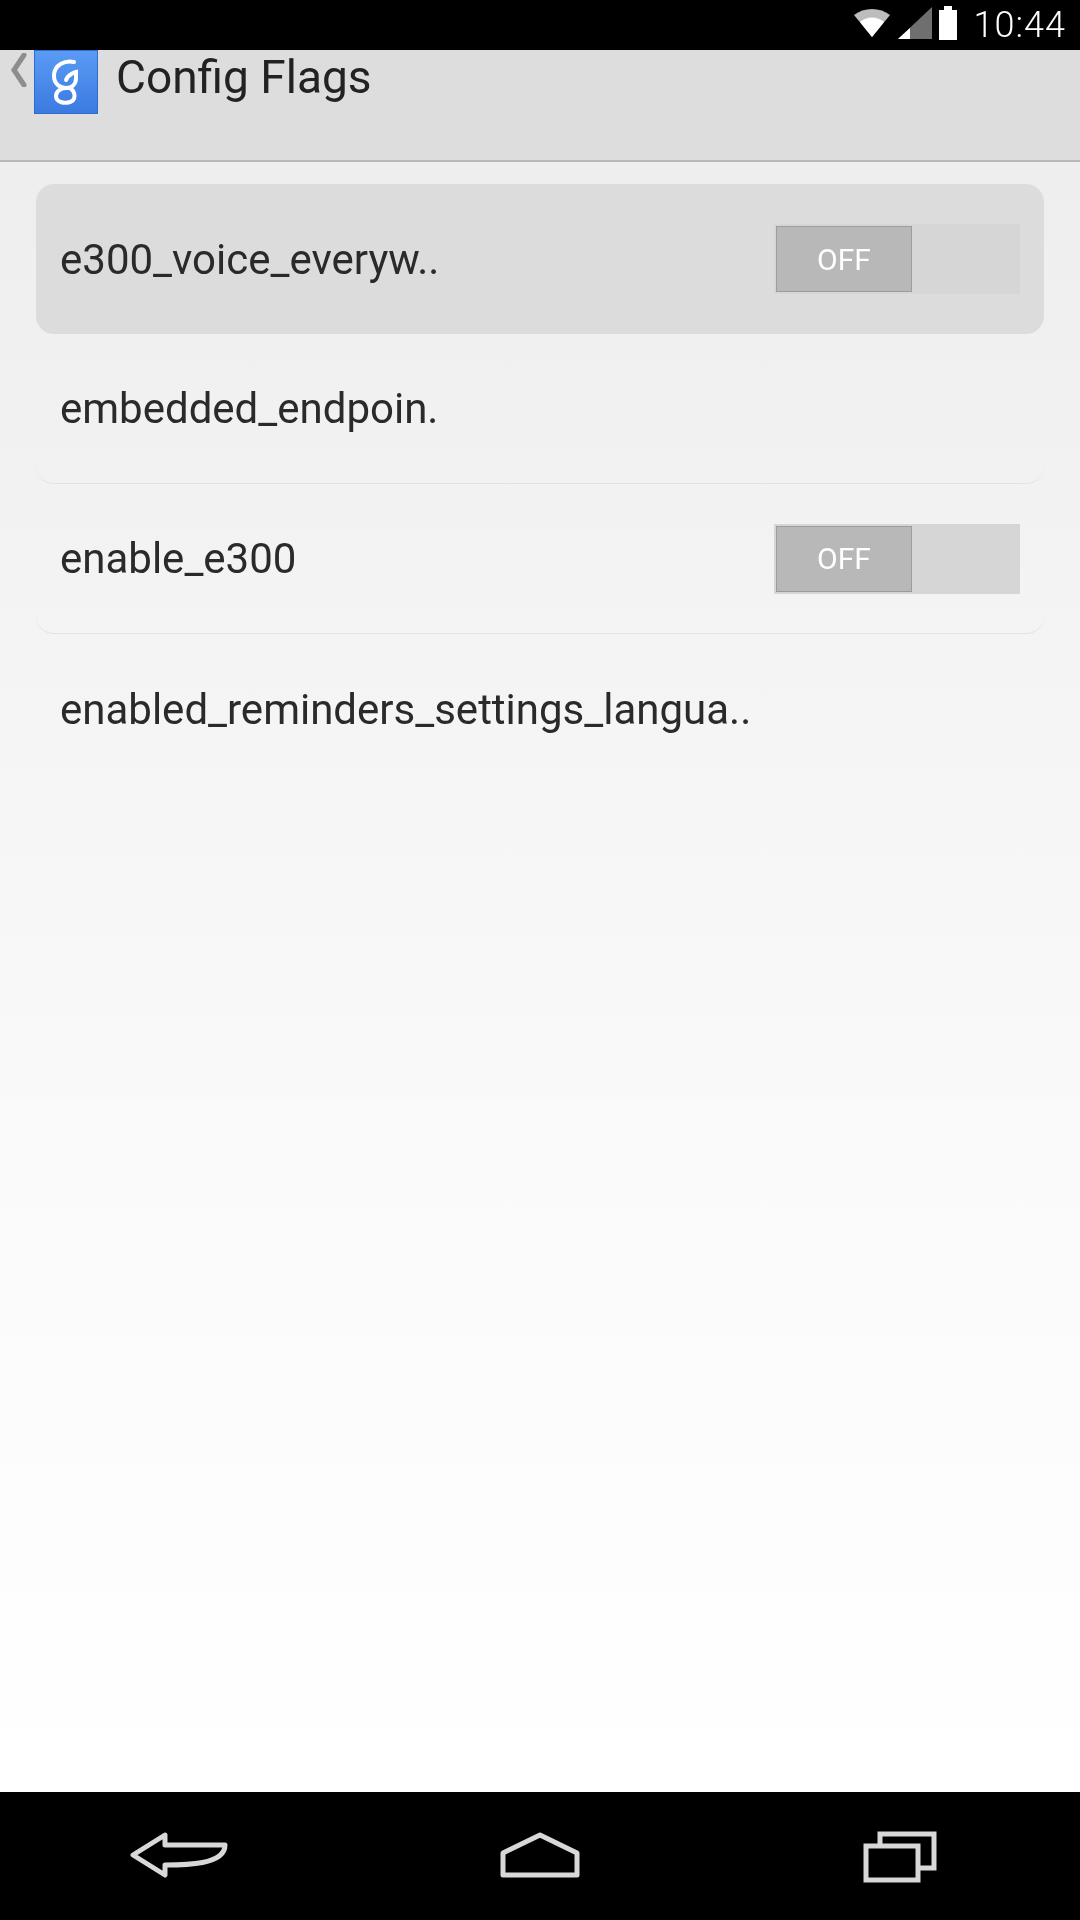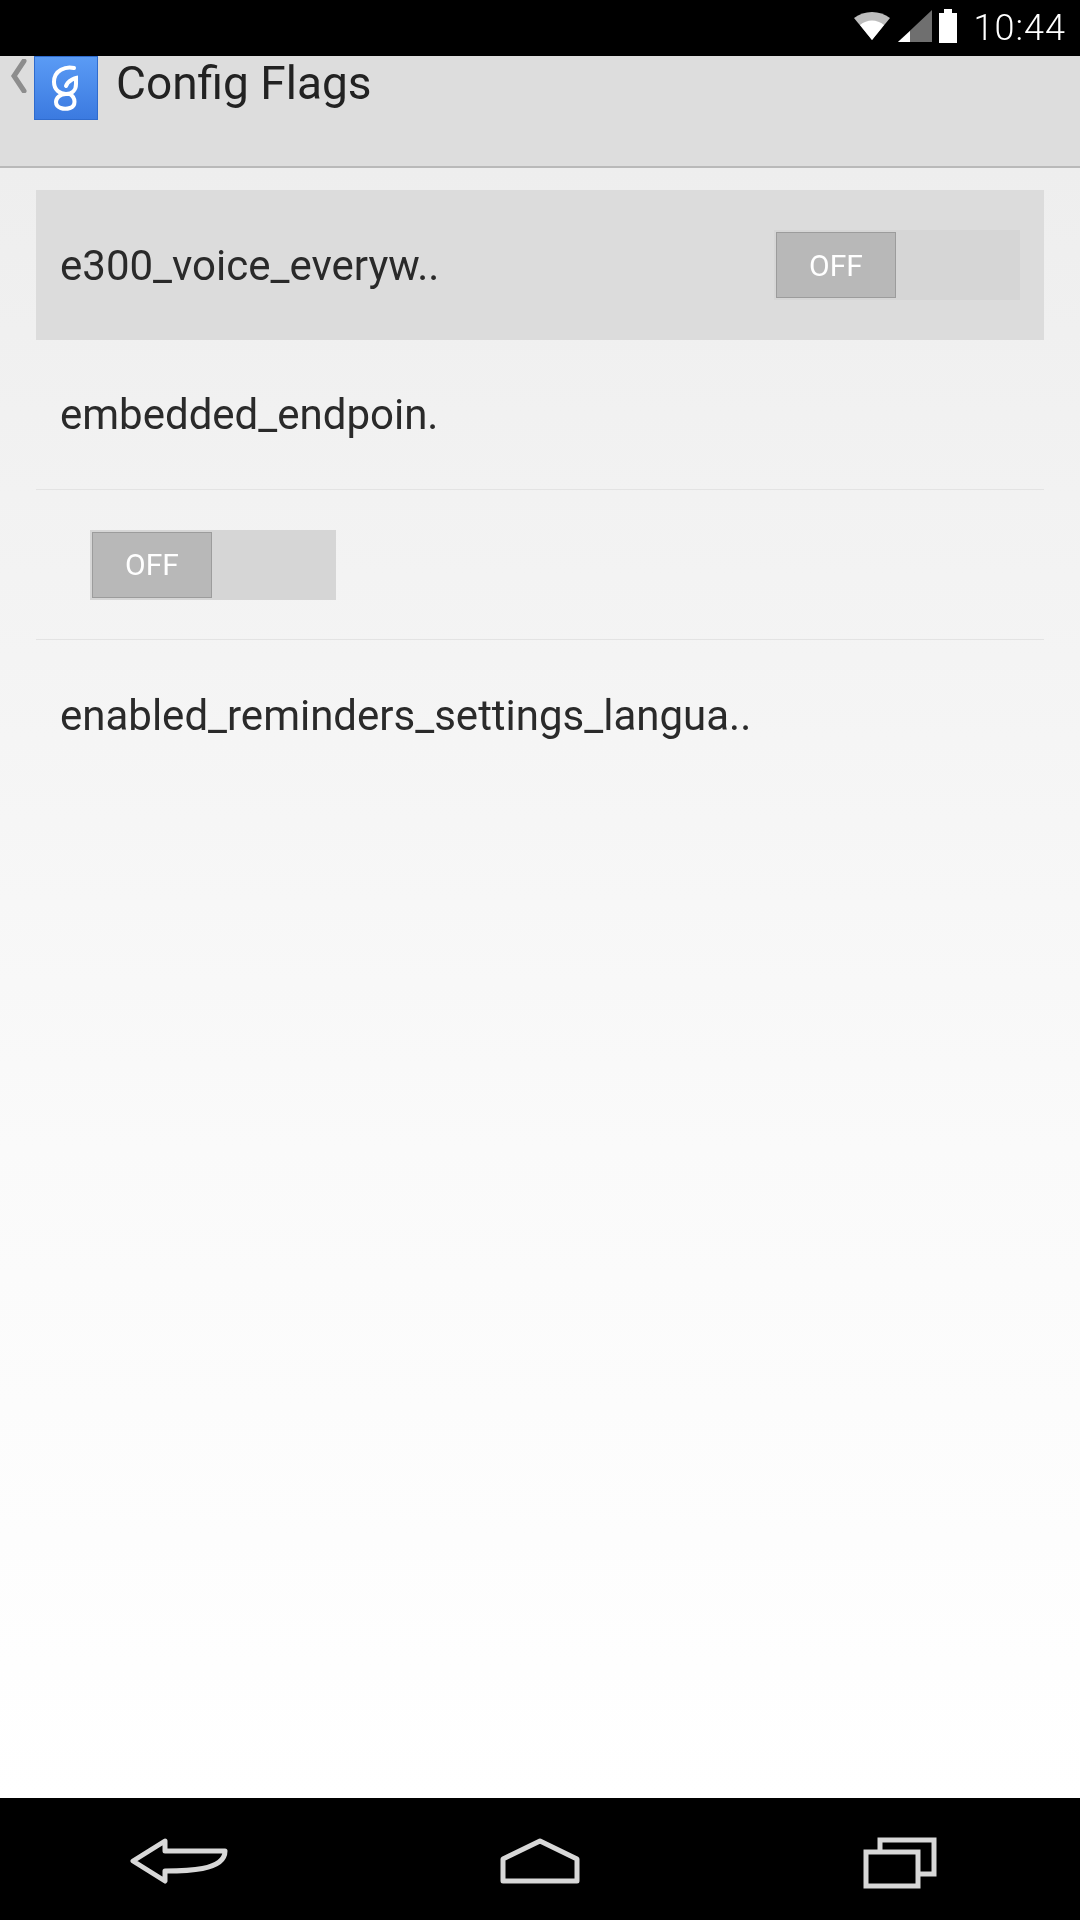--- a/index.html
+++ b/index.html
@@ -1,21 +1,21 @@
 <!DOCTYPE html>
 <html><head>
 <meta charset="utf-8">
 <style>
   * { margin: 0; padding: 0; box-sizing: border-box; }
   html, body { width: 1080px; height: 1920px; overflow: hidden; font-family: Roboto, "Helvetica Neue", Arial, sans-serif; }
   body { background: #000; }
 
   
   .status-bar {
-    height: 56px;
+    height: 50px;
     background: #000;
     display: flex;
     align-items: center;
     justify-content: flex-end;
     padding: 0 14px;
     color: #fff;
   }
   .status-icons {
     display: flex;
     align-items: center;
@@ -74,20 +74,21 @@
   .list {
     padding: 22px 36px 0 36px;
   }
   .row {
     display: flex;
     align-items: center;
     justify-content: space-between;
     border-bottom: 1px solid #e3e3e3;
     min-height: 150px;
     padding: 0 24px;
+    border-radius: 18px;
   }
   .row.selected {
     background: #dcdcdc;
     border-bottom: none;
   }
   .row:last-child { border-bottom: none; }
   .row-label {
     font-size: 42px;
     color: #2a2a2a;
     white-space: nowrap;
@@ -105,21 +106,21 @@
     height: 70px;
     background: #d6d6d6;
     position: relative;
     flex: 0 0 auto;
     margin-left: 30px;
   }
   .toggle .thumb {
     position: absolute;
     top: 2px;
     height: 66px;
-    width: 120px;
+    width: 136px;
     display: flex;
     align-items: center;
     justify-content: center;
     font-size: 30px;
     color: #fff;
     border: 1px solid rgba(0,0,0,0.15);
   }
   .toggle.off .thumb {
     left: 2px;
     background: #b8b8b8;
@@ -195,20 +196,21 @@
       <div class="toggle off">
         <div class="thumb">OFF</div>
       </div>
     </div>
 
     <div class="row has-toggle">
       <span class="row-label trunc">embedded_endpoin</span>
     </div>
 
     <div class="row has-toggle">
+      <span class="row-label">enable_e300</span>
       <div class="toggle off">
         <div class="thumb">OFF</div>
       </div>
     </div>
 
     <div class="row">
       <span class="row-label trunc">enabled_reminders_settings_langua</span>
     </div>
 
 

